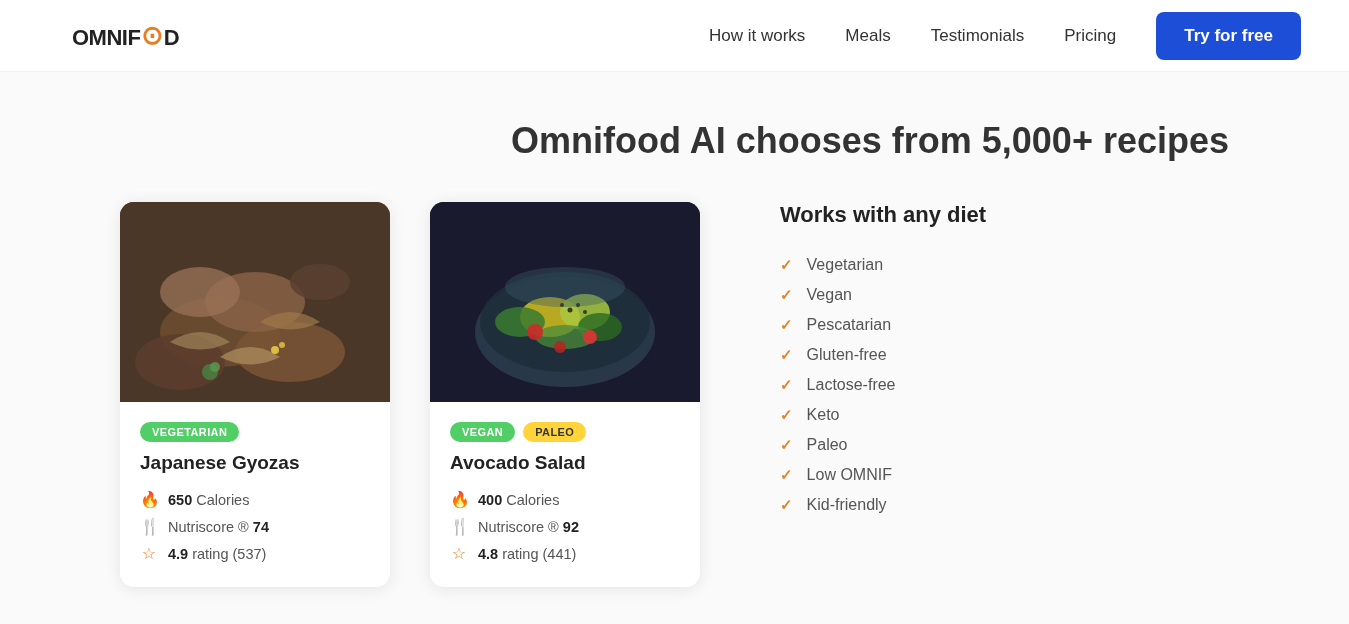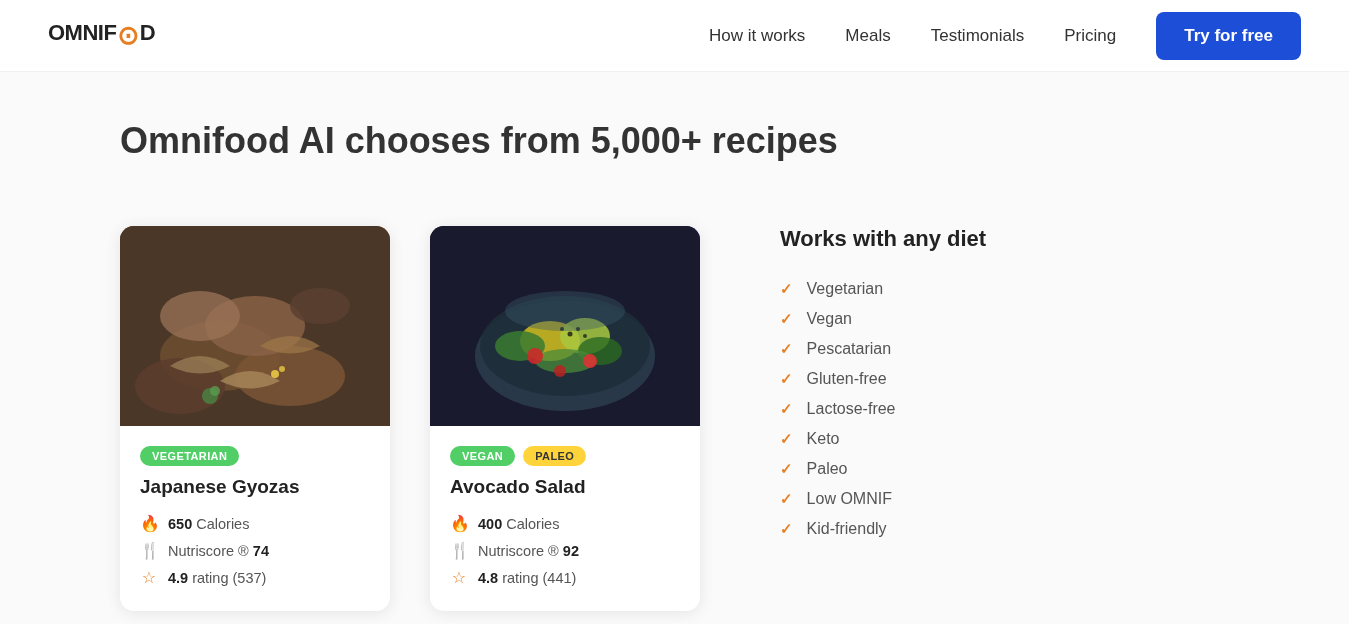--- a/index.html
+++ b/index.html
@@ -14,21 +14,22 @@
       height: 72px;
       background: #fff;
       border-bottom: 1px solid #f0f0f0;
     }
     .logo {
       font-size: 22px;
       font-weight: 800;
       letter-spacing: -0.5px;
       color: #222;
       display: flex;
-      align-items: flex-start;
+      align-items: flex-end;
+      margin-left: 24px;
     }
     .logo .omni { color: #222; }
     .logo .food-icon { color: #e67e22; font-size: 26px; margin: 0 1px; }
     .nav-links {
       display: flex;
       align-items: center;
       gap: 40px;
       list-style: none;
     }
     .nav-links li a {
@@ -48,25 +49,25 @@
       font-weight: 600;
       cursor: pointer;
     }
 
     
     .section {
       padding: 48px 120px 40px;
       background: #fafafa;
     }
     .section-heading {
-      text-align: left;
+      text-align: right;
       font-size: 36px;
       font-weight: 700;
       color: #333;
-      margin-bottom: 64px;
+      margin-bottom: 40px;
     }
     .content-row {
       display: flex;
       gap: 40px;
       align-items: flex-start;
     }
 
     
     .meal-card {
       background: #fff;

